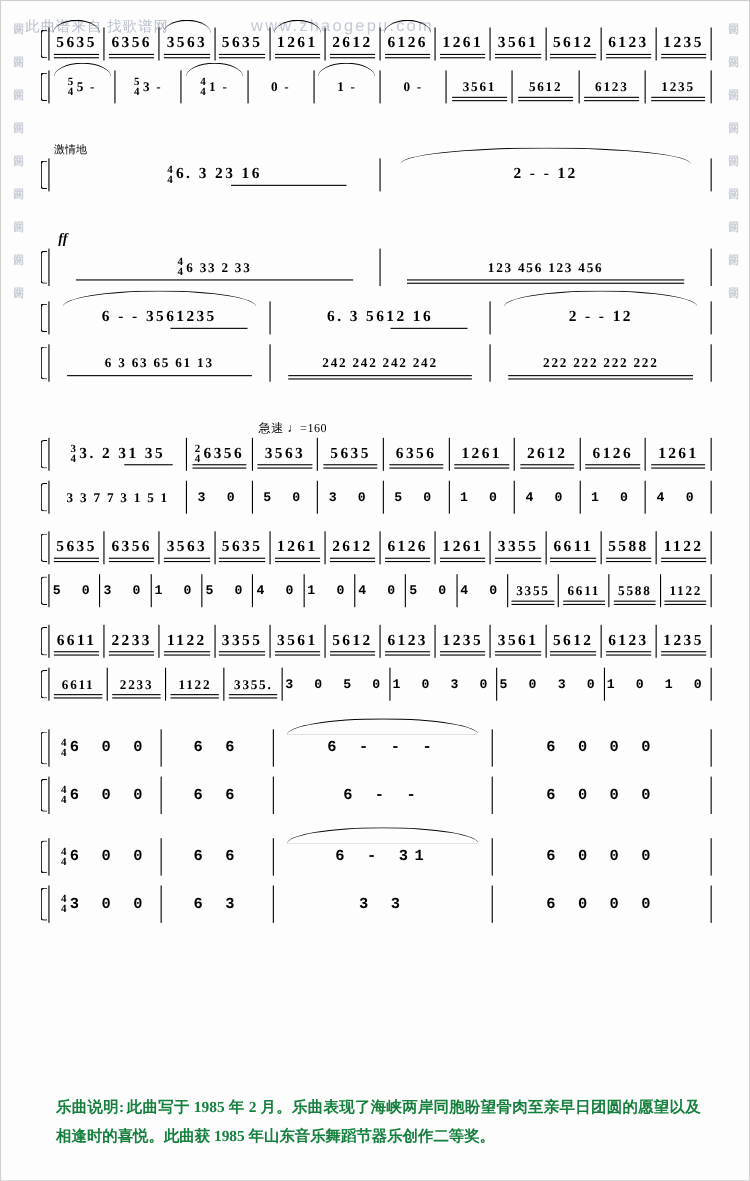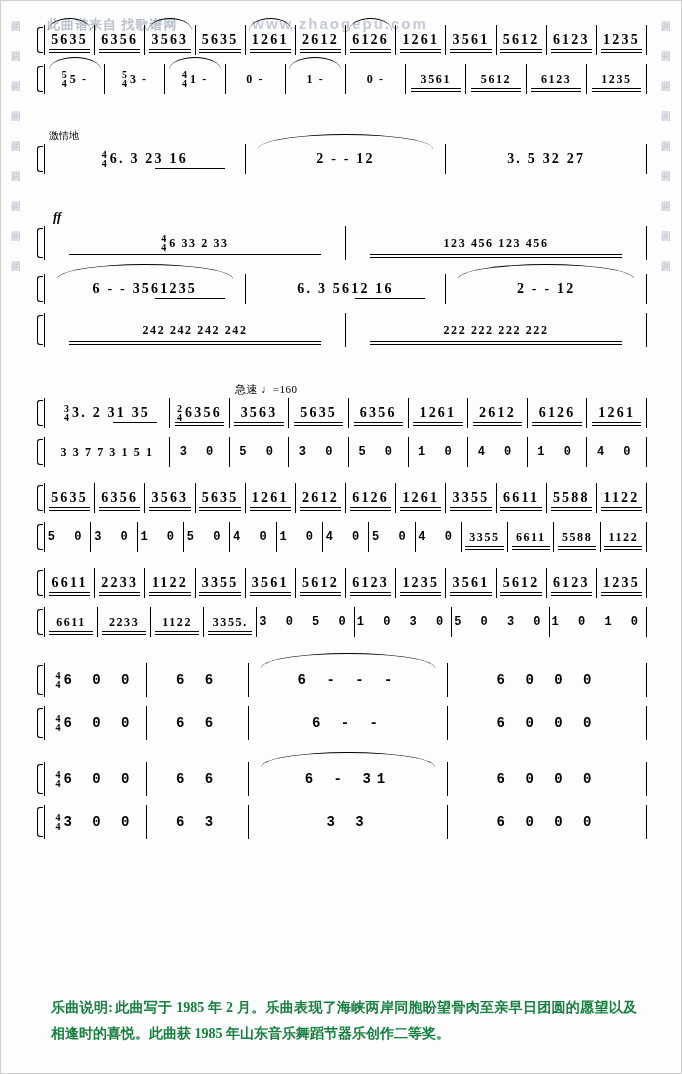--- a/index.html
+++ b/index.html
@@ -49,30 +49,29 @@
     text-align: center;
     letter-spacing: 0px;
     writing-mode: vertical-rl;
     text-orientation: upright;
     white-space: nowrap;
   }
 
   .wm-top {
     position: absolute;
     top: 14px;
-    left: 46px;
+    left: 22px;
     right: 34px;
     height: 22px;
     color: #b9c0cc;
     font-size: 13px;
     letter-spacing: 1px;
     white-space: nowrap;
     overflow: hidden;
     pointer-events: none;
-    font-weight: bold;
   }
   .wm-top .wm-big {
     color: #c4cad6;
     font-size: 15px;
     margin-left: 70px;
     letter-spacing: 2px;
   }
 
   
   #score {
@@ -381,23 +380,20 @@
         <div class="measures">
           <div class="ms">
               <span class="timesig">4<br>4</span>
               <span class="notes">6. 3 23 16</span>
               <span class="beam b1 seg2"></span>
             </div>
           <div class="ms">
               <span class="slur long"></span>
               <span class="notes">2  -  -  12</span>
             </div>
-          <div class="ms">
-              <span class="notes">3.  5  32  27</span>
-            </div>
         </div>
       </div>
       <div class="sys-label dyn">ff</div>
       <div class="staff tall">
         <div class="brace"></div>
         <div class="measures">
           <div class="ms">
               <span class="timesig">4<br>4</span>
               <span class="notes small">6 33 2 33</span>
               <span class="beam b1"></span>
@@ -427,20 +423,24 @@
           <div class="ms">
               <span class="slur long"></span>
               <span class="notes">2  -  -  12</span>
             </div>
         </div>
       </div>
       <div class="part-gap"></div>
       <div class="staff tall">
         <div class="brace"></div>
         <div class="measures">
+          <div class="ms">
+              <span class="notes small">6 3 63 65 61 13</span>
+              <span class="beam b1"></span>
+            </div>
           <div class="ms">
               <span class="notes small">242 242 242 242</span>
               <span class="beam b1"></span>
               <span class="beam b2"></span>
             </div>
           <div class="ms">
               <span class="notes small">222 222 222 222</span>
               <span class="beam b1"></span>
               <span class="beam b2"></span>
             </div>

